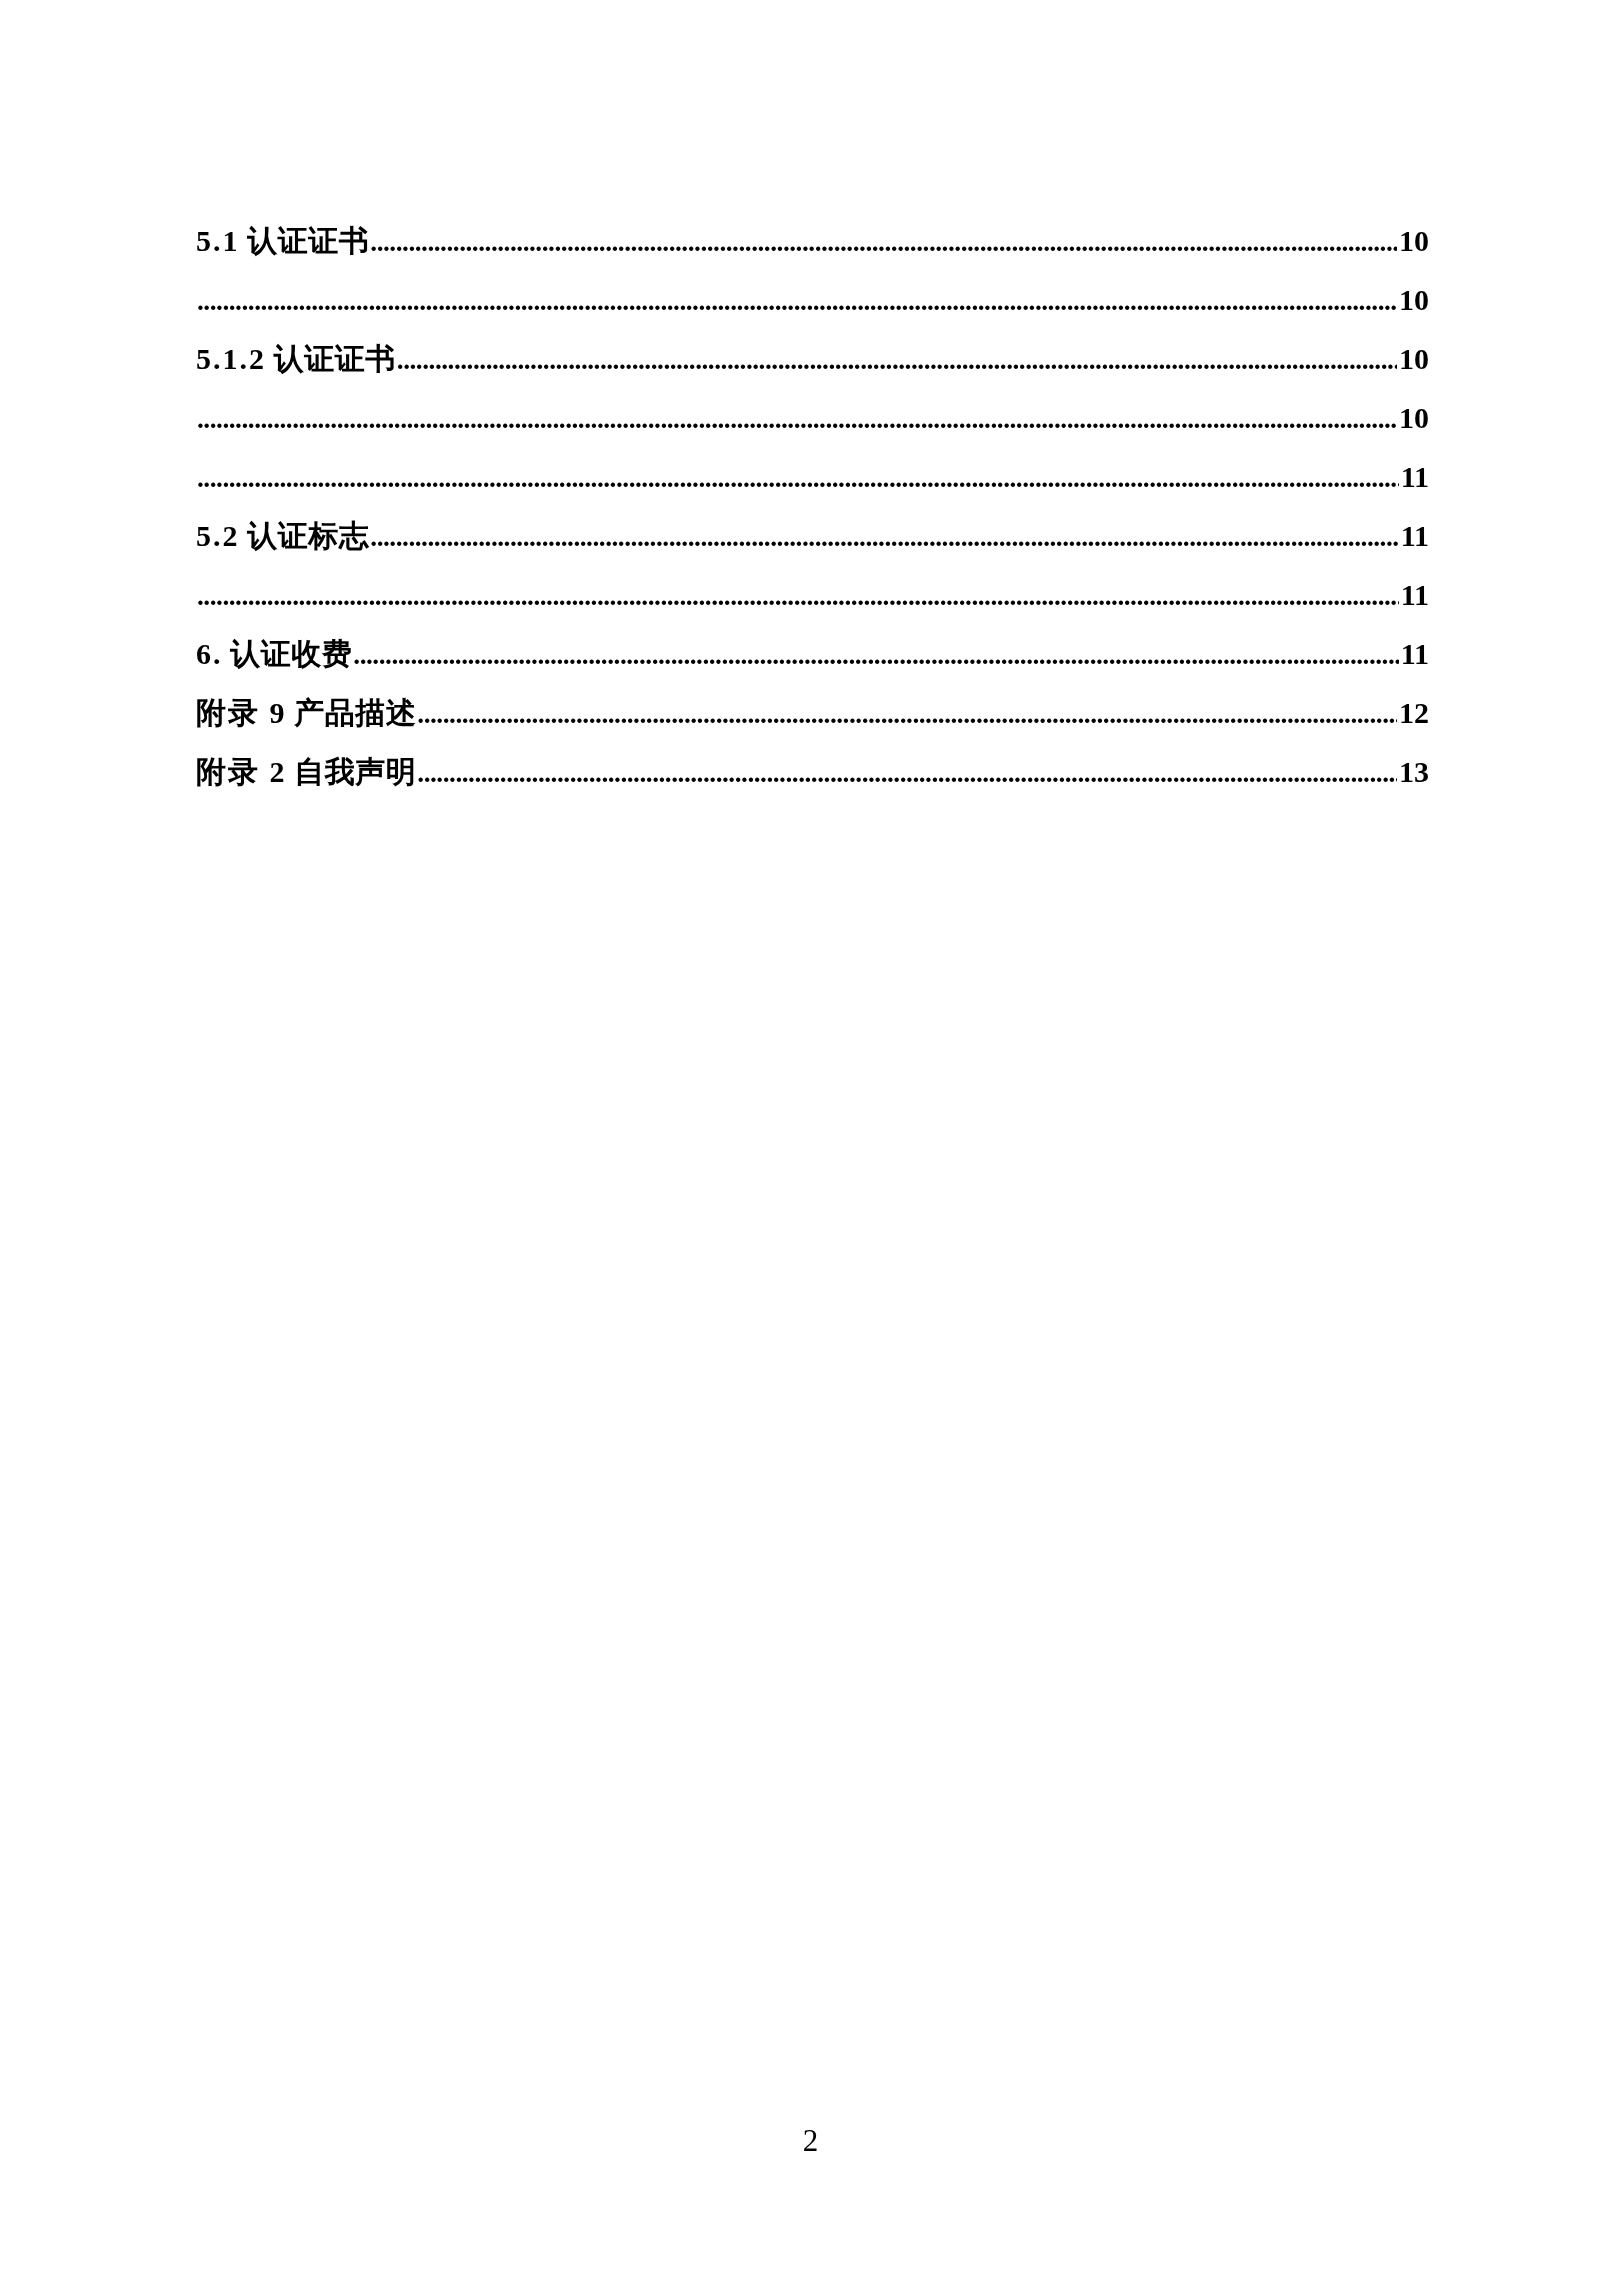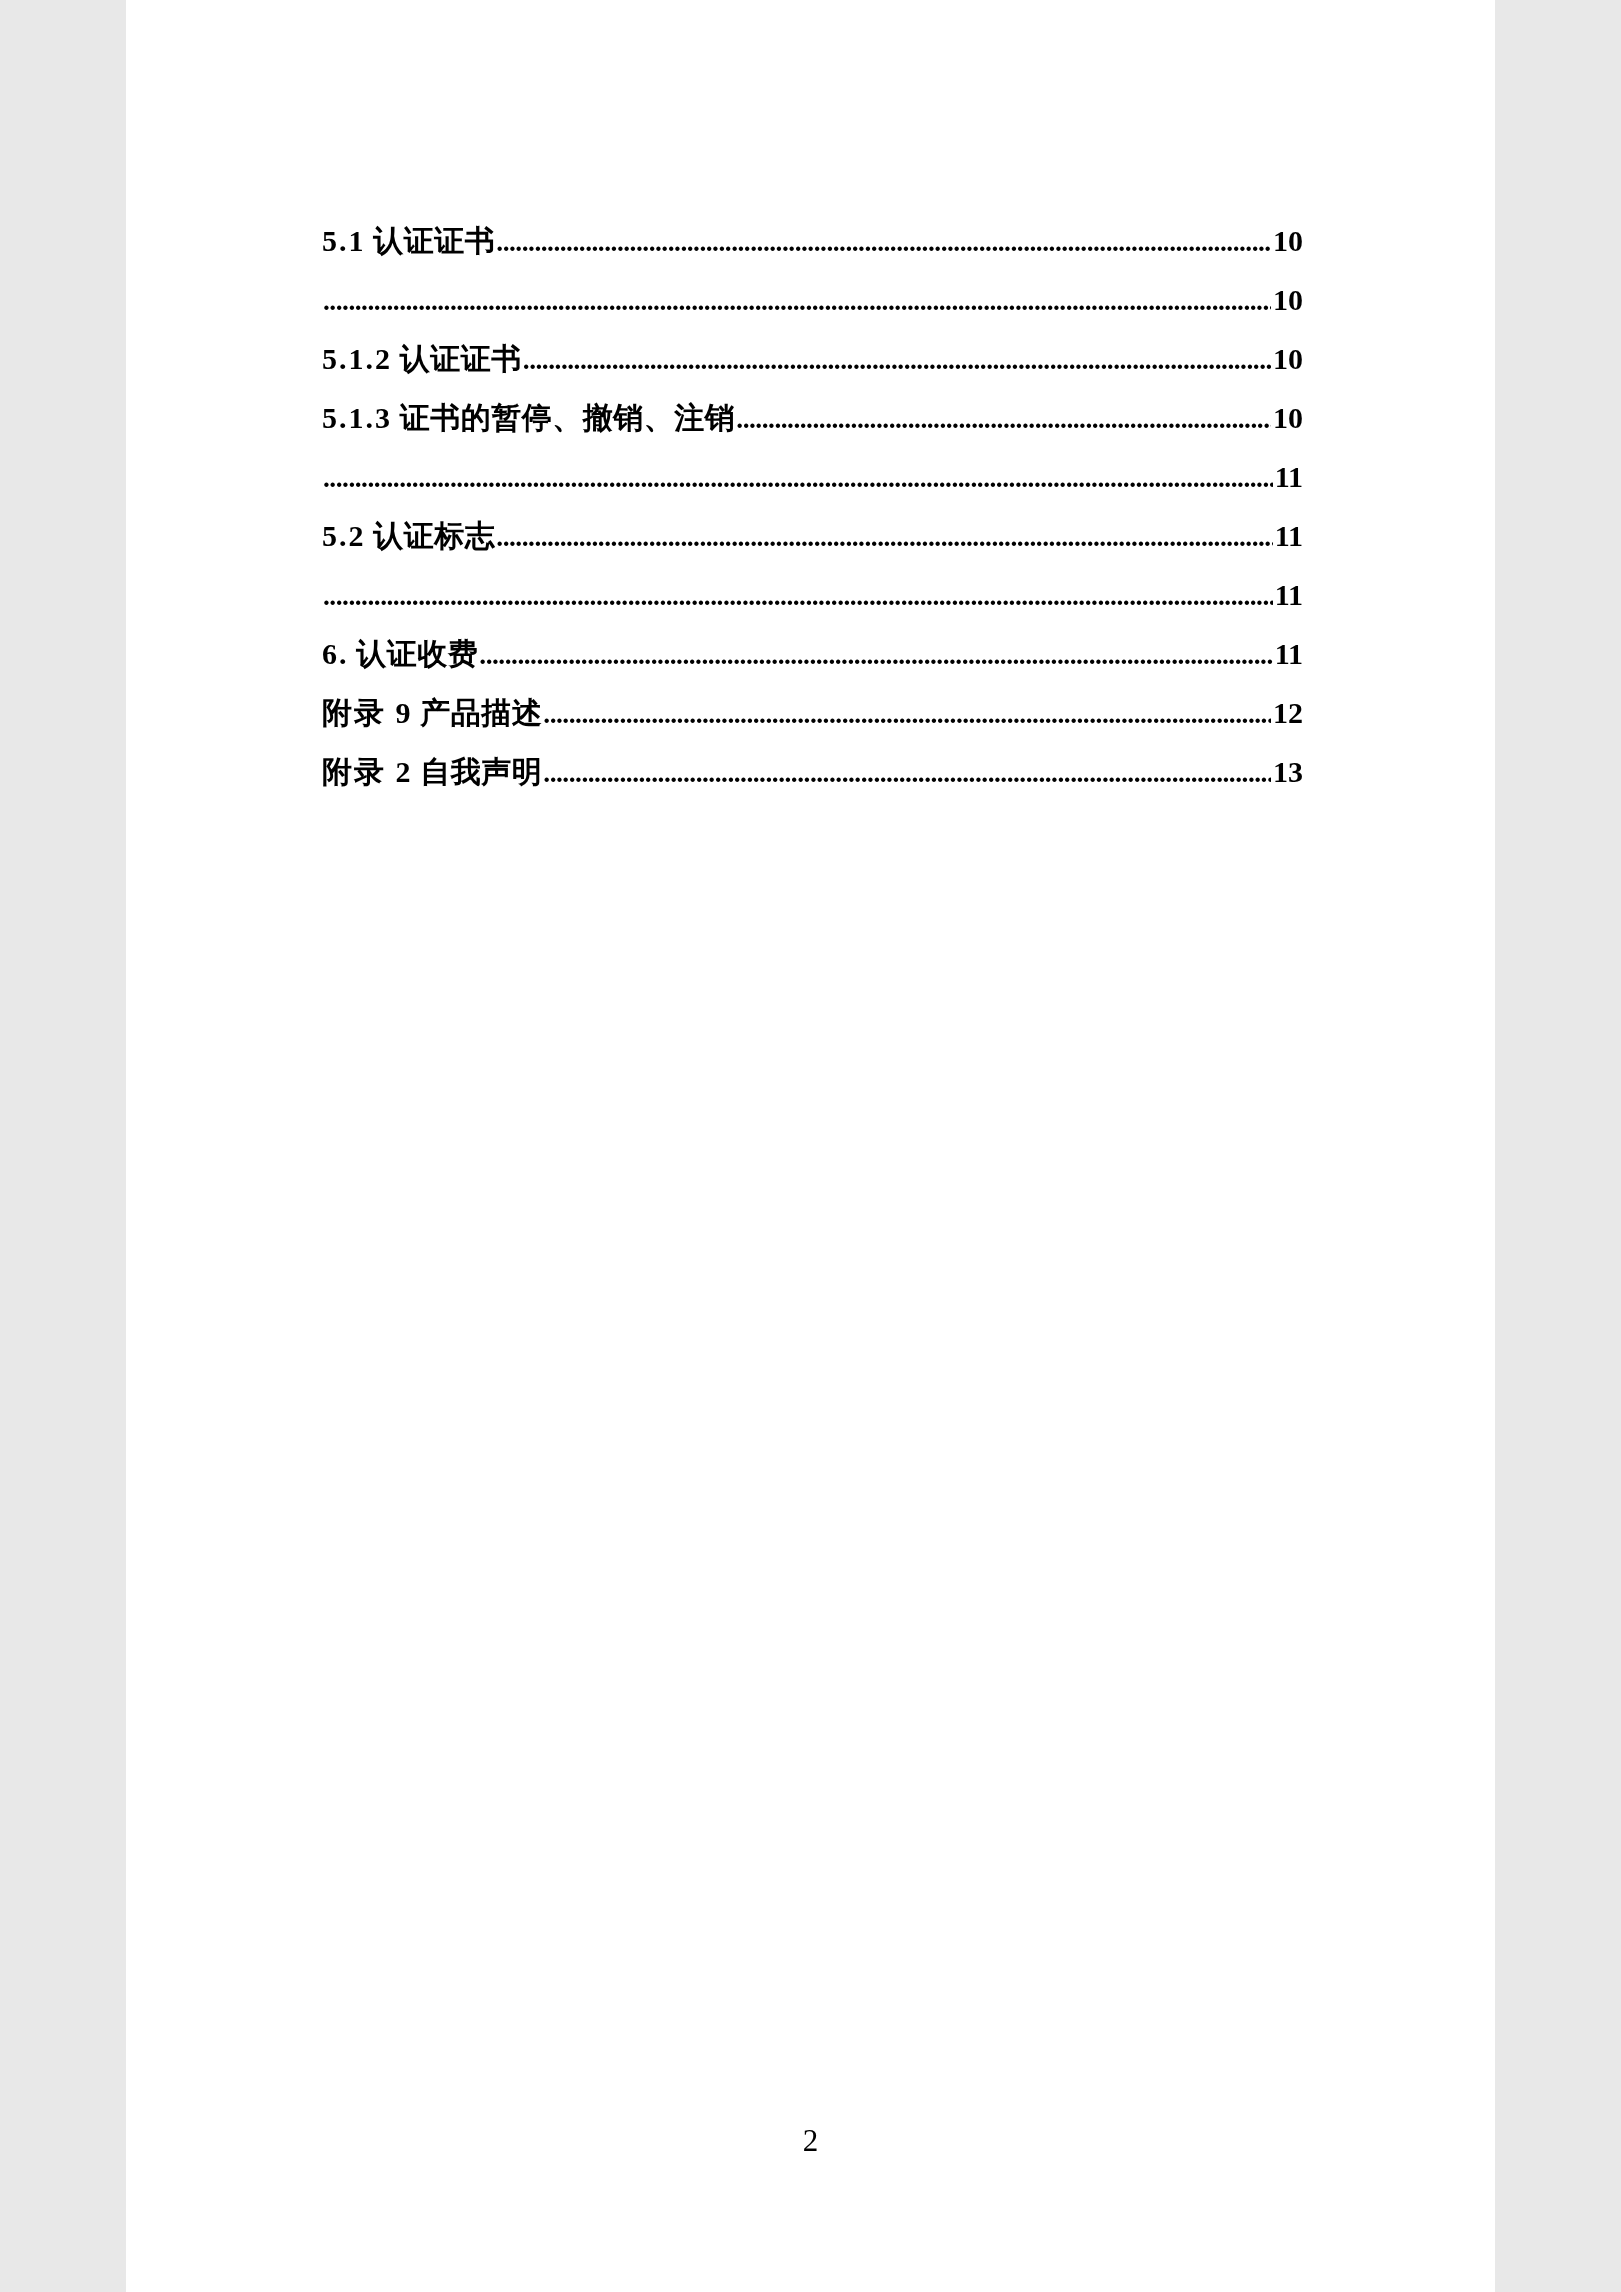--- a/index.html
+++ b/index.html
@@ -2,21 +2,21 @@
 <html><head>
 <meta charset="utf-8">
 <style>
   html, body {
     margin: 0;
     padding: 0;
     background: #e8e8e8;
   }
   .page {
     position: relative;
-    width: 1369px;
+    width: 1621px;
     height: 2293px;
     margin: 0 auto;
     background: #ffffff;
     color: #000000;
     font-family: "Liberation Serif", "DejaVu Serif", serif;
     overflow: hidden;
   }
   .toc {
     position: absolute;
     top: 211px;
@@ -78,21 +78,20 @@
     <span class="toc-page">10</span>
   </div>
 
   <div class="toc-row">
     <span class="toc-title"><span class="toc-num">5.1.2</span><span class="toc-label">认证证书</span></span>
     <span class="toc-dots" aria-hidden="true">............................................................................................................................................................................................................................................................................................................</span>
     <span class="toc-page">10</span>
   </div>
 
   <div class="toc-row">
-    <span class="toc-title"><span class="toc-num">5.1.3</span><span class="toc-label">证书的暂停、撤销、注销</span></span>
     <span class="toc-dots" aria-hidden="true">............................................................................................................................................................................................................................................................................................................</span>
     <span class="toc-page">10</span>
   </div>
 
   <div class="toc-row">
     <span class="toc-dots" aria-hidden="true">............................................................................................................................................................................................................................................................................................................</span>
     <span class="toc-page">11</span>
   </div>
 
   <div class="toc-row">

